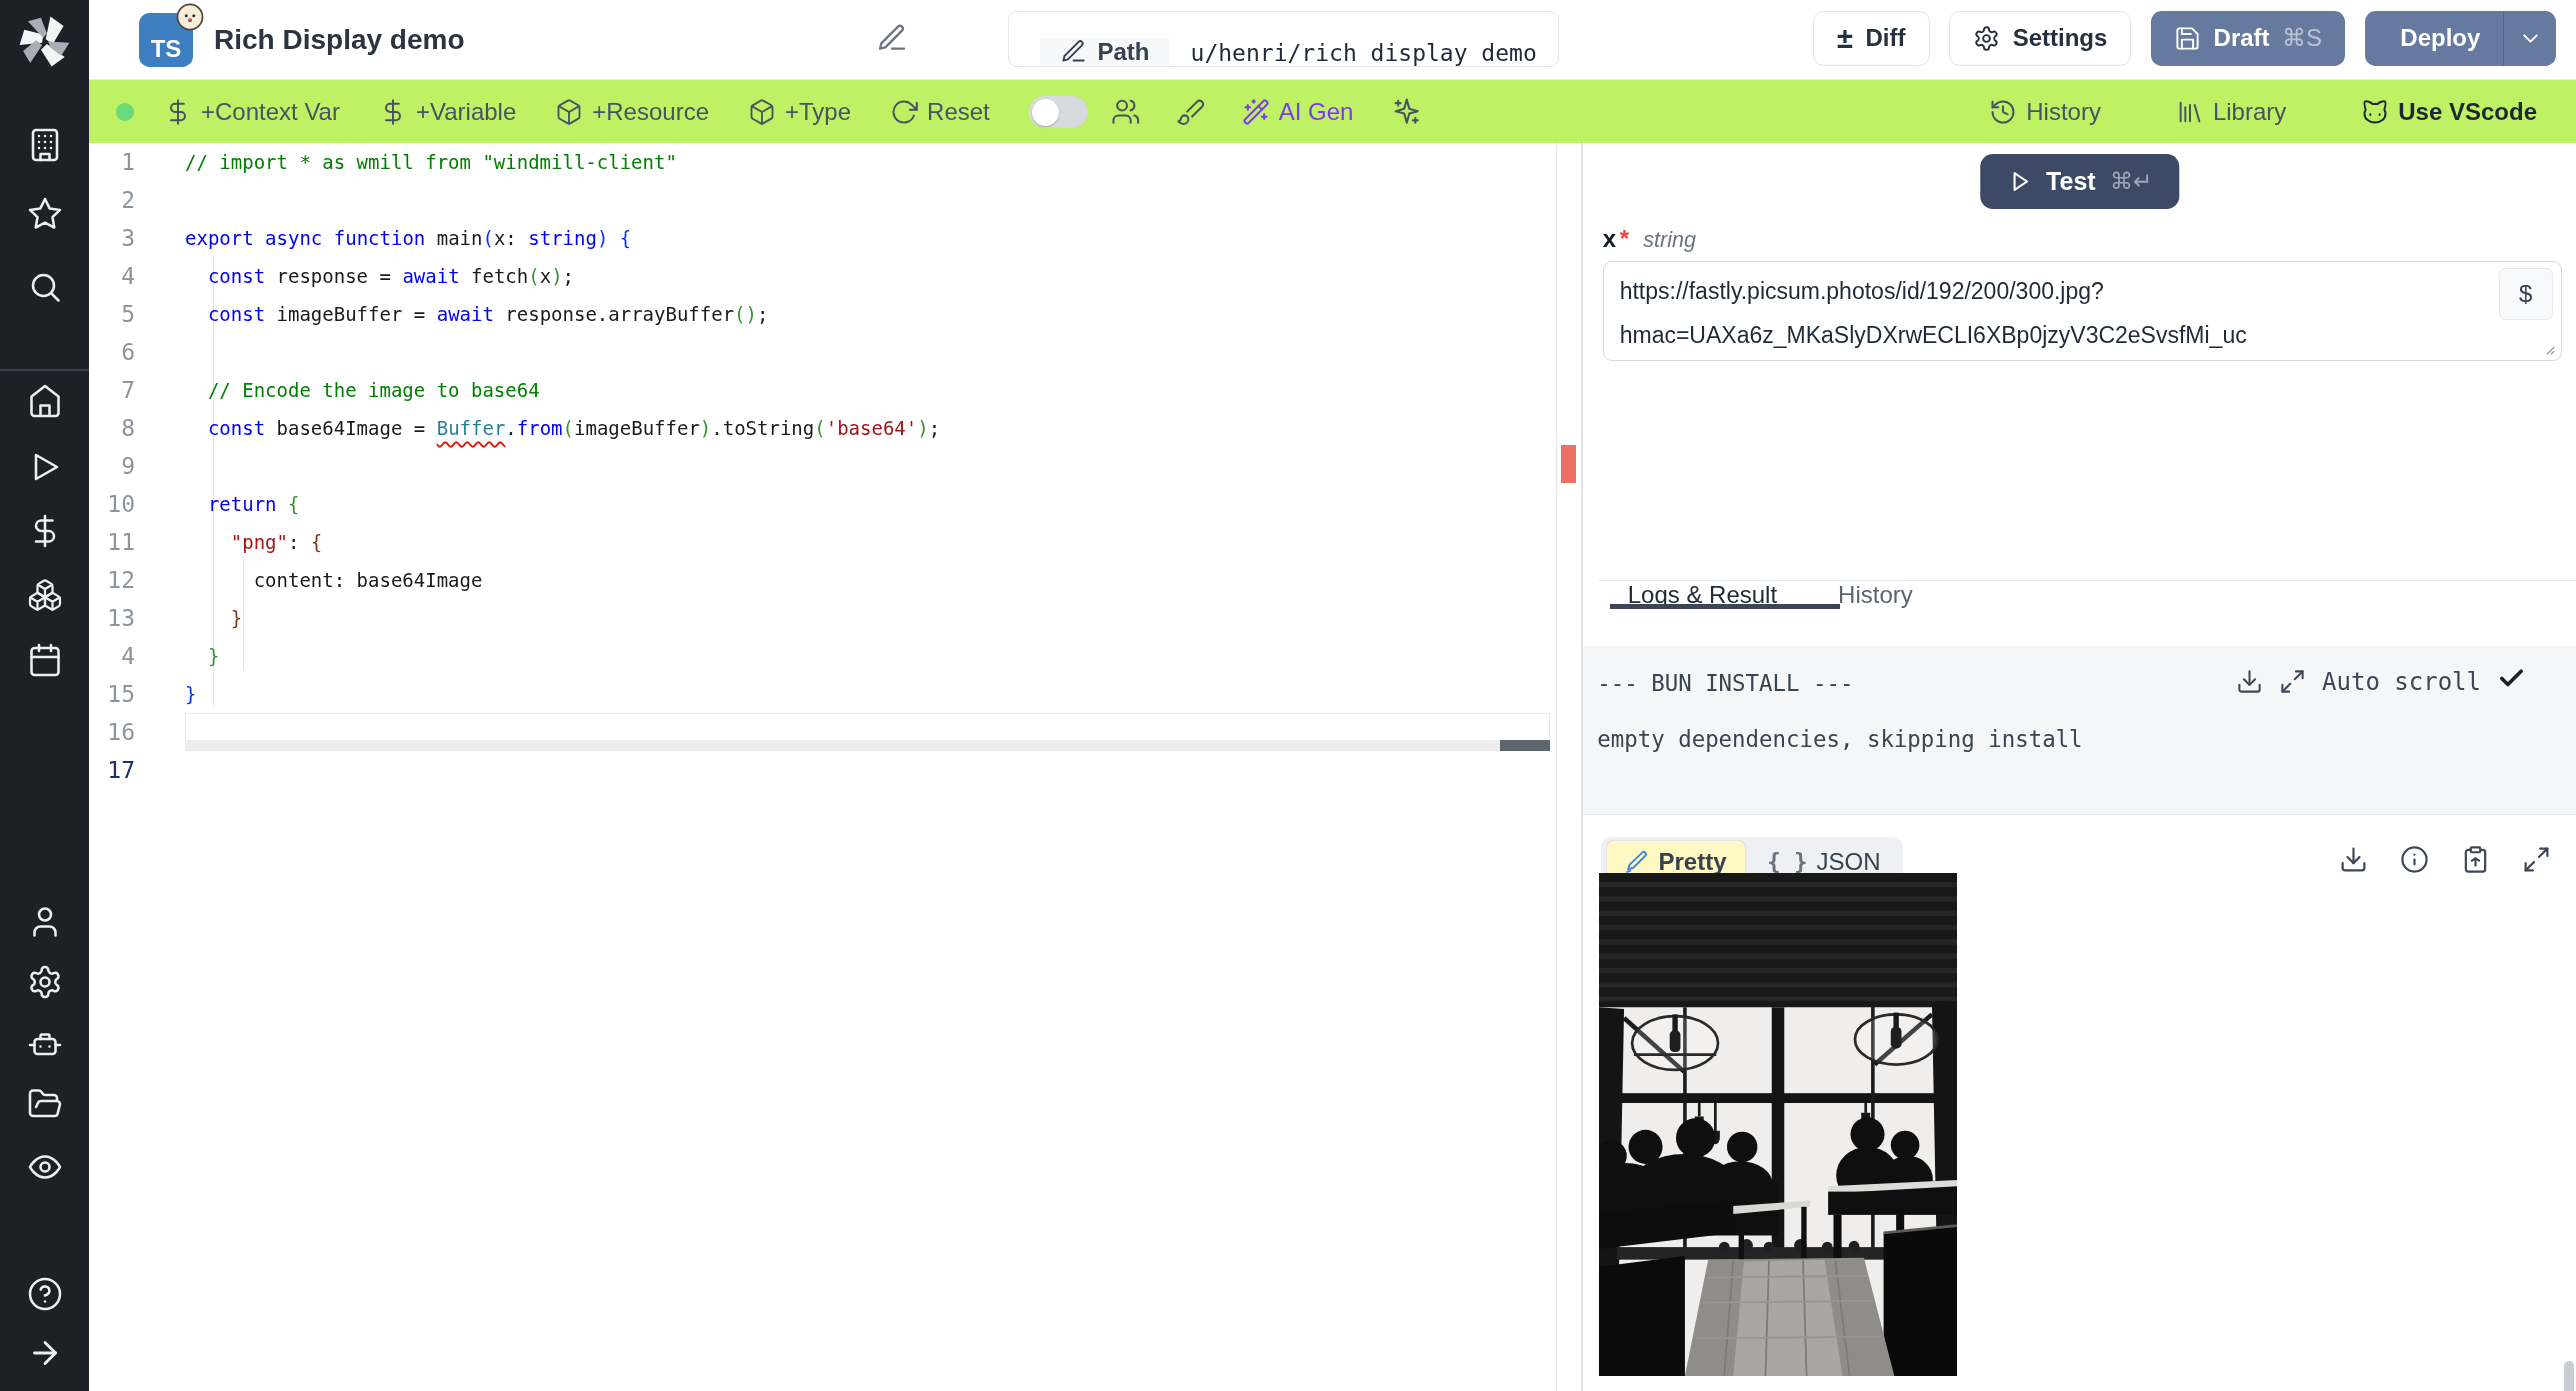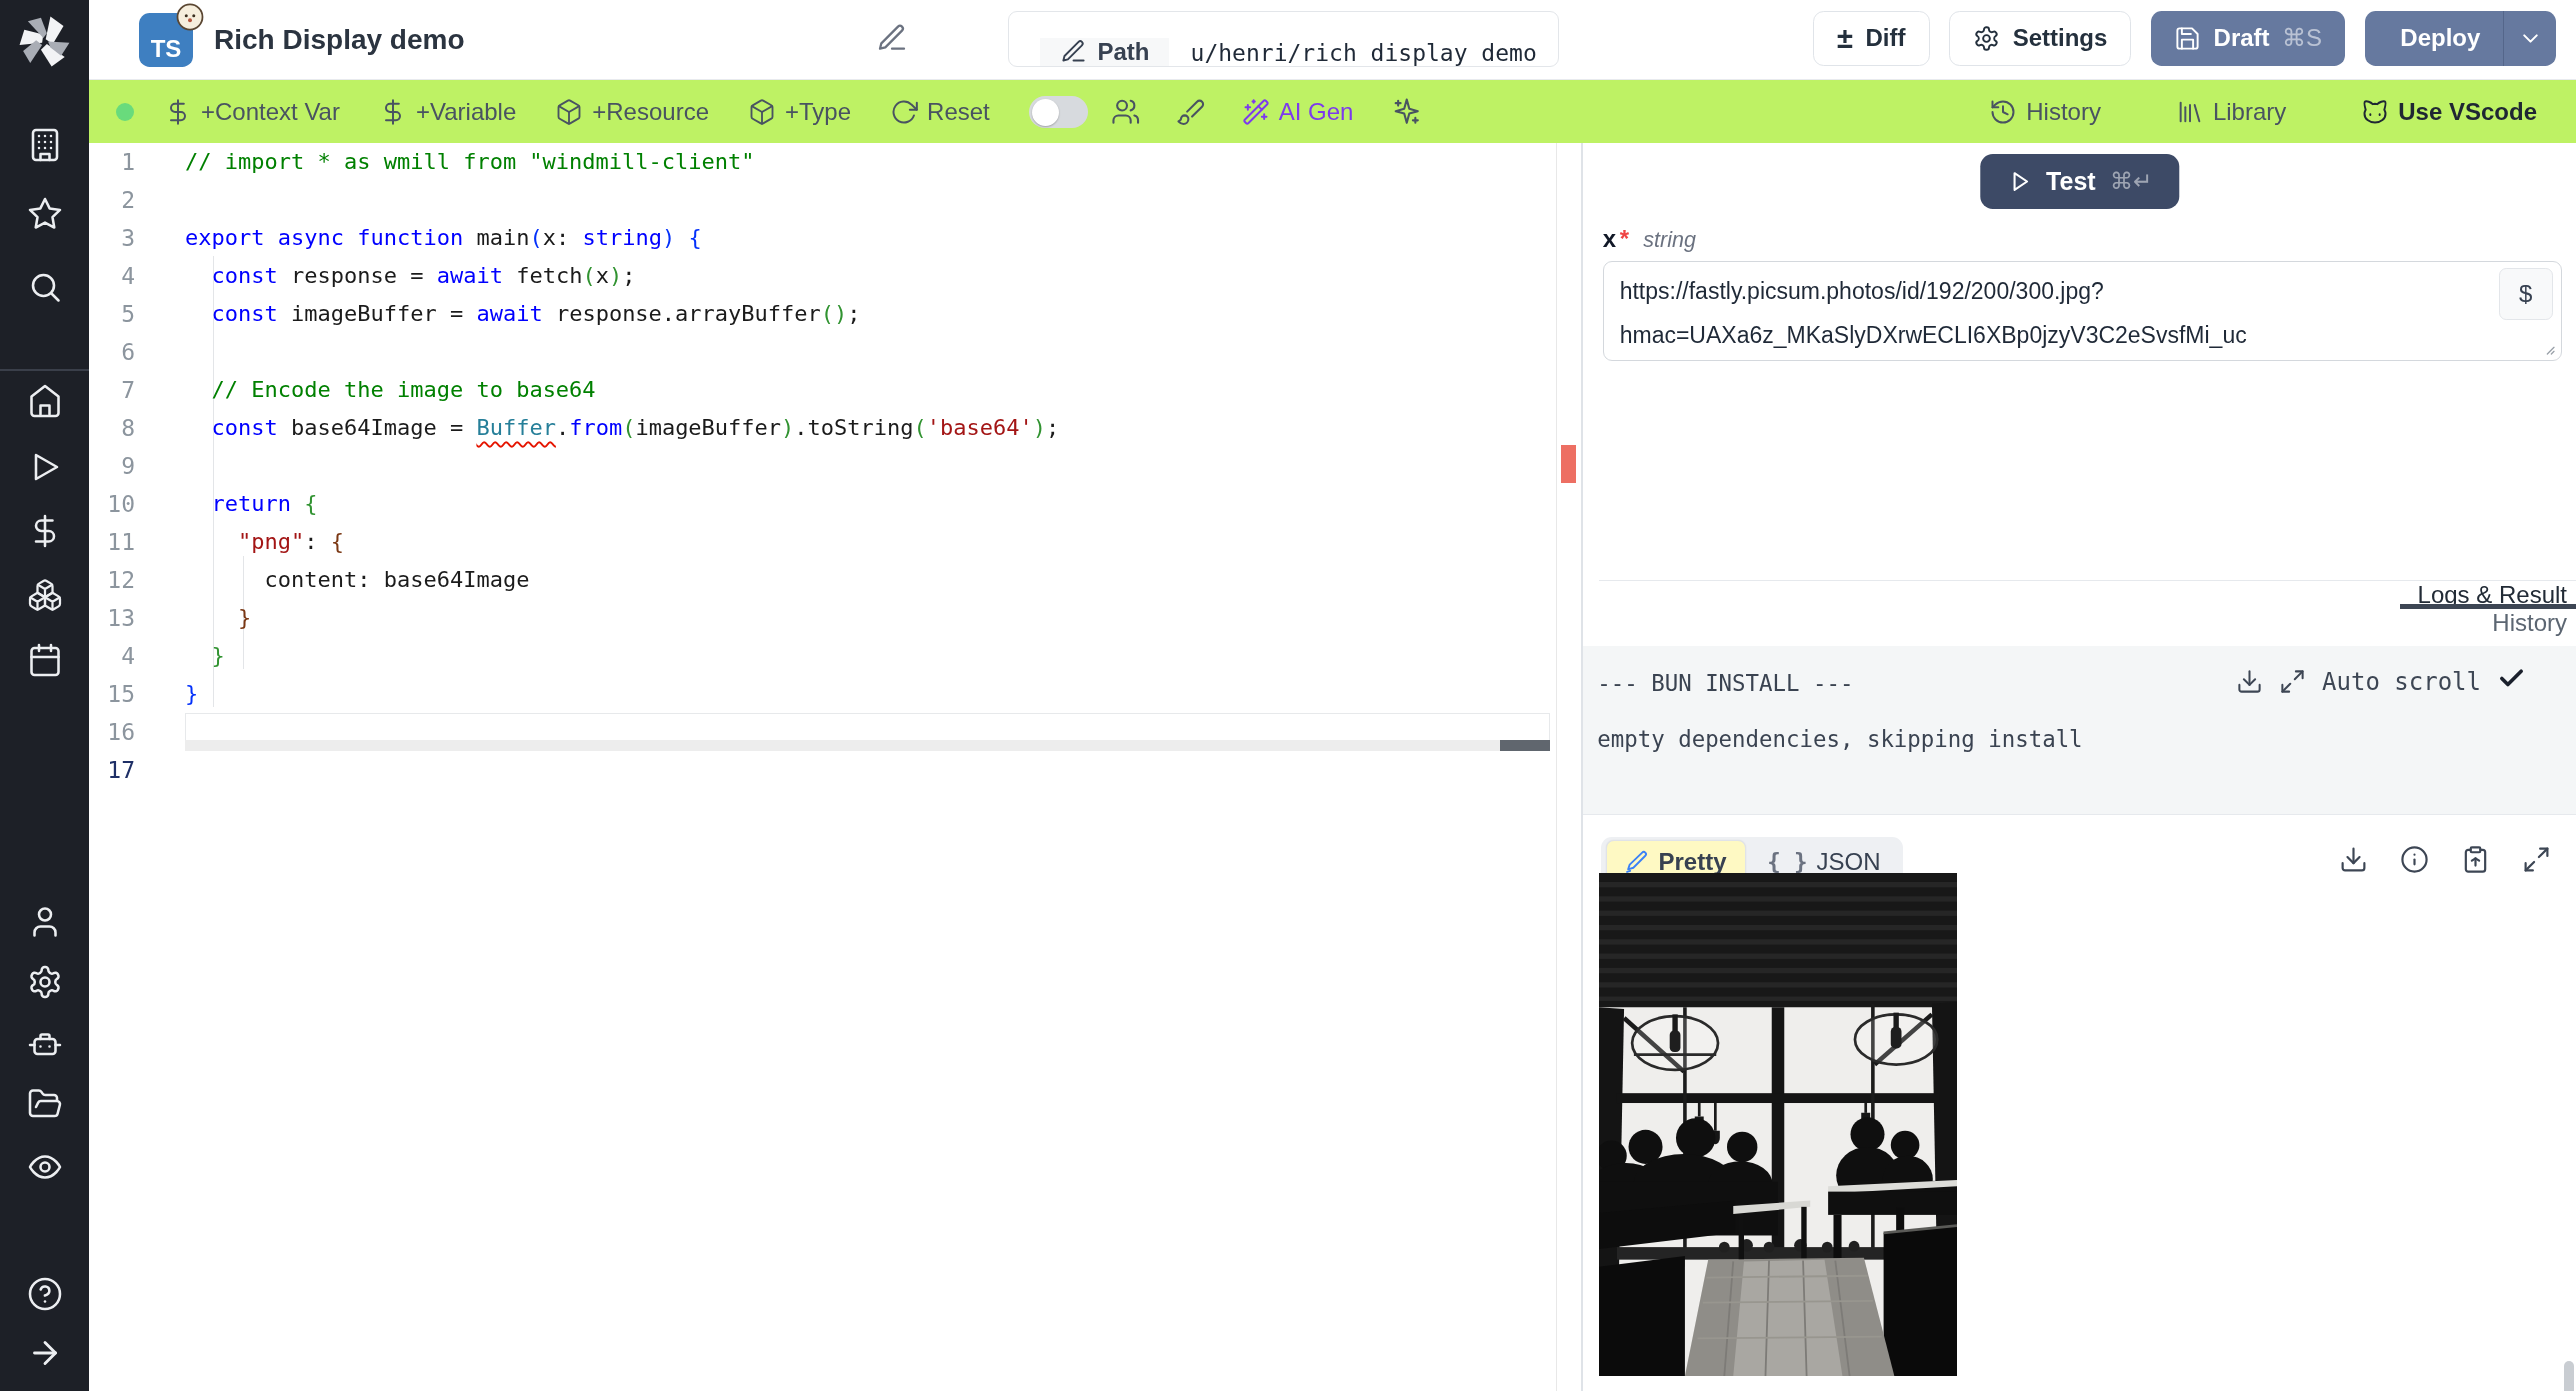--- a/index.html
+++ b/index.html
@@ -53,21 +53,21 @@
   .tb-right{display:flex;align-items:center;gap:75px;margin-right:39px;}
   .tb-right .tb-item{margin-right:0;}
   .use-vscode{font-weight:700;color:#1f2733;}
 
   
   .content{position:absolute;left:0;top:143px;right:0;bottom:0;}
   .editor{position:absolute;left:0;top:0;width:1492px;bottom:0;background:#fff;overflow:hidden;}
   .gutter{position:absolute;left:0;top:0;width:93px;bottom:0;}
   .ln{height:38px;line-height:38px;text-align:right;padding-right:47px;font-family:"DejaVu Sans Mono",monospace;font-size:23px;color:#8c959e;}
   .ln-active{color:#1e2f66;}
-  .code-lines{position:absolute;left:96px;top:0;width:1365px;font-family:"DejaVu Sans Mono",monospace;font-size:22px;}
+  .code-lines{position:absolute;left:96px;top:0;width:1365px;font-family:"DejaVu Sans Mono",monospace;font-size:19px;}
   .code-line{height:38px;line-height:38px;white-space:pre;box-sizing:border-box;}
   .code-line-active{border:1.8px solid #e7e9eb;height:38px;}
   .tk-cm{color:#008000;} .tk-kw{color:#0000ff;} .tk-ty{color:#267f99;} .tk-st{color:#a31515;}
   .tk-pl{color:#1b1b1b;} .tk-b1{color:#0431fa;} .tk-b2{color:#319331;} .tk-b3{color:#7b3814;}
   .tk-err{text-decoration:underline;text-decoration-style:wavy;text-decoration-color:#e51400;text-decoration-thickness:1.8px;text-underline-offset:6.3px;}
   .indent-guide{position:absolute;width:0.9px;background:#e3e5e8;}
   .hscroll-band{position:absolute;left:96px;top:597px;width:1365px;height:10.7px;background:#ededed;}
   .hscroll-thumb{position:absolute;right:0;top:0;width:50px;height:10.7px;background:#60666e;}
   .minimap{position:absolute;right:0;top:0;width:24px;bottom:0;background:#fff;border-left:0.9px solid #e8e8e8;}
   .err-marker{position:absolute;left:3.6px;top:302px;width:15px;height:38px;background:#ed6f63;}
@@ -83,21 +83,21 @@
   .arg-name{font-size:24px;font-weight:700;color:#111827;}
   .arg-req{font-size:24px;font-weight:700;color:#ef4444;}
   .arg-type{font-size:21.5px;font-style:italic;color:#6b7280;margin-left:10.7px;}
   .arg-box{position:absolute;left:19.7px;right:14.3px;top:118px;height:100px;}
   .arg-input{width:100%;height:100%;box-sizing:border-box;border:0.9px solid #d4d8dd;border-radius:9px;resize:none;outline:none;
     font-family:"Liberation Sans",sans-serif;font-size:23px;line-height:44px;color:#1f2937;padding:7.2px 98px 7.2px 16px;overflow:hidden;}
   .dollar-chip{position:absolute;right:9px;top:7.2px;width:52px;height:50px;background:#f8f9fa;border:0.9px solid #e3e6ea;border-radius:7.2px;
     display:flex;align-items:center;justify-content:center;font-size:24px;color:#374151;cursor:pointer;}
   .resize-handle{position:absolute;right:5.4px;bottom:5.4px;width:16px;height:16px;}
 
-  .tabs{position:absolute;left:16px;right:0;top:437px;height:65px;border-top:0.9px solid #e6e9ed;display:flex;align-items:flex-end;flex-direction:column;}
+  .tabs{position:absolute;left:16px;right:0;top:437px;height:65px;border-top:0.9px solid #e6e9ed;display:flex;align-items:flex-start;}
   .tab{display:flex;align-items:center;padding:0 9px;margin-left:19.7px;font-size:24px;color:#222b36;cursor:pointer;position:relative;}
   .tab-inactive{color:#5c6672;margin-left:43px;}
   .tab-active::after{content:"";position:absolute;left:-9px;right:-54px;bottom:0;height:5.4px;background:#3d4654;}
 
   .log-area{position:absolute;left:0;right:0;top:503px;height:168px;background:#f4f6f7;font-family:"DejaVu Sans Mono",monospace;
     font-size:22.4px;color:#3a4351;overflow:hidden;}
   .log-lines{position:absolute;left:14.3px;top:9px;right:286px;}
   .log-line{line-height:56px;white-space:pre;}
   .autoscroll{position:absolute;right:50px;top:18px;display:flex;align-items:center;gap:16px;color:#3d4654;font-size:24px;}
   .autoscroll svg{width:27px;height:27px;cursor:pointer;}

